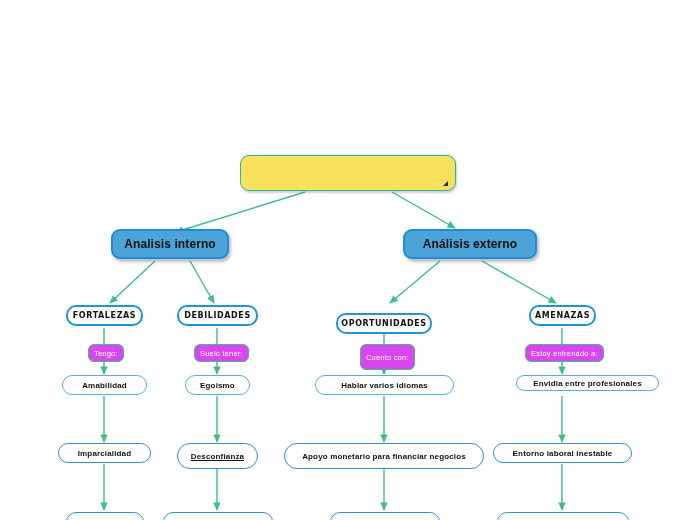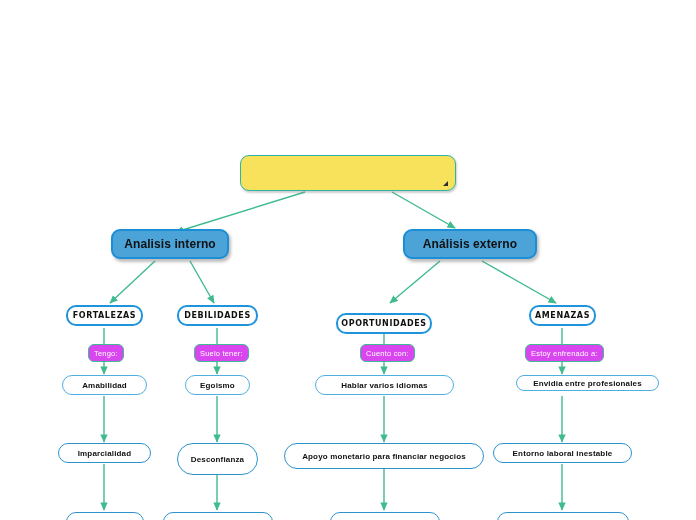--- a/index.html
+++ b/index.html
@@ -173,21 +173,21 @@
   <div class="node node-category" style="left:529px; top:305px; width:67px; height:21px;">
     <span>AMENAZAS</span>
   </div>
 
   <div class="node node-badge" style="left:88px; top:344px; height:13px;">
     <span>Tengo:</span>
   </div>
   <div class="node node-badge" style="left:194px; top:344px; height:13px;">
     <span>Suelo tener:</span>
   </div>
-  <div class="node node-badge" style="left:360px; top:344px; height:18px;">
+  <div class="node node-badge" style="left:360px; top:344px; height:26px;">
     <span>Cuento con:</span>
   </div>
   <div class="node node-badge" style="left:525px; top:344px; height:13px;">
     <span>Estoy enfrenado a:</span>
   </div>
 
   <div class="node node-leaf tint-a" style="left:62px; top:375px; width:85px; height:20px;justify-content:center;">
     <span>Amabilidad</span>
   </div>
   <div class="node node-leaf tint-a" style="left:185px; top:375px; width:65px; height:20px;">
@@ -196,21 +196,21 @@
   <div class="node node-leaf tint-a" style="left:315px; top:375px; width:139px; height:20px;">
     <span>Hablar varios idiomas</span>
   </div>
   <div class="node node-leaf tint-a" style="left:516px; top:375px; width:143px; height:16px;">
     <span>Envidia entre profesionales</span>
   </div>
 
   <div class="node node-leaf tint-b" style="left:58px; top:443px; width:93px; height:20px;">
     <span>Imparcialidad</span>
   </div>
-  <div class="node node-leaf tint-b" style="left:177px; top:443px; width:81px; height:32px;">
+  <div class="node node-leaf tint-b" style="left:177px; top:443px; width:81px; height:26px;text-decoration:underline;">
     <span>Desconfianza</span>
   </div>
   <div class="node node-leaf tint-b" style="left:284px; top:443px; width:200px; height:26px;">
     <span>Apoyo monetario para financiar negocios</span>
   </div>
   <div class="node node-leaf tint-b" style="left:493px; top:443px; width:139px; height:20px;">
     <span>Entorno laboral inestable</span>
   </div>
 
   <div class="node node-leaf tint-b" style="left:66px; top:512px; width:78px; height:20px;"></div>

